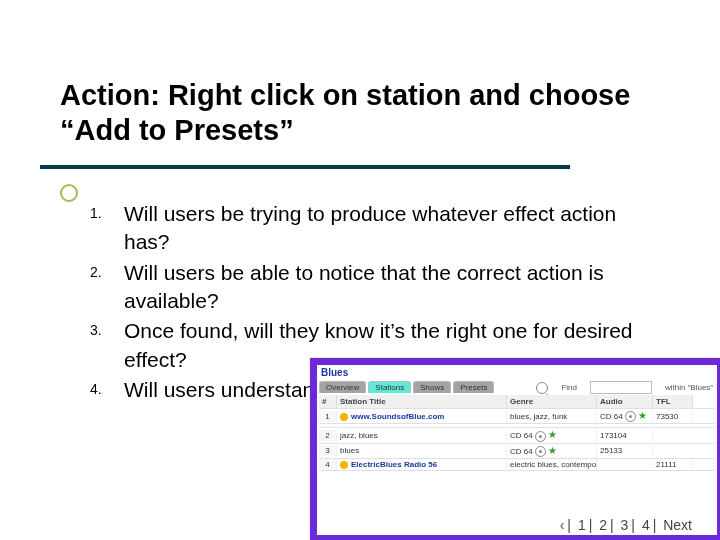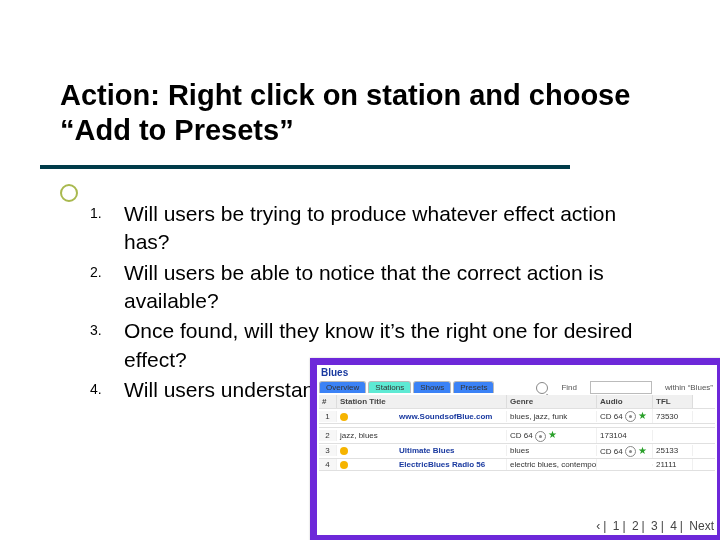--- a/index.html
+++ b/index.html
@@ -96,21 +96,21 @@
     position: absolute;
     left: 2px;
     top: 16px;
     display: flex;
     gap: 2px;
   }
   .app-tabs .tab {
     padding: 1px 6px;
     border: 1px solid #bbb;
     border-bottom: none;
-    background: #3b82f6;
+    background: #a3a3a3;
     border-radius: 3px 3px 0 0;
   }
   .app-tabs .tab.active { background: #5eead4; }
   .app-search {
     position: absolute;
     right: 4px;
     top: 16px;
     display: flex;
     align-items: center;
     gap: 13px;
@@ -156,36 +156,36 @@
     grid-template-columns: 18px auto;
   }
   .app-table .desc > div {
     padding: 1px 3px 2px 3px;
     color: #666;
     font-size: 7.5px;
     white-space: nowrap;
     overflow: hidden;
   }
   .app-table .rownum { text-align: center; background:#f7f7f7; }
-  .station-title { color: #1a3aa0; font-weight: bold; margin-left: 48px; }
+  .station-title { color: #1a3aa0; font-weight: bold; }
   .fav {
     display:inline-block; width:8px; height:8px; background:#f6b400; border-radius:50%;
     vertical-align: middle; margin-right: 3px;
   }
   .cd {
     display:inline-block; width:9px; height:9px; border:1px solid #888; border-radius:50%;
     position:relative; vertical-align:middle; margin-left:2px;
   }
   .cd::after{content:"";position:absolute;left:3px;top:3px;width:3px;height:3px;background:#888;border-radius:50%;}
   .star { color:#2aa02a; font-size:10px; }
   .app-footer {
     position: absolute;
-    right: 0;
+    right: 22px;
     bottom: 2px;
-    font-size: 12px;
+    font-size: 14px;
     color: #444;
   }
   .app-footer span { margin: 0 3px; cursor: default; }
 </style>
 </head>
 <body>
 
 <div class="slide">
 
   <div class="title">Action: Right click on station and choose “Add to Presets”</div>
@@ -251,21 +251,20 @@
 
       <div class="datarow">
         <div class="rownum">2</div>
         <div>jazz, blues</div>
         <div><span>CD 64</span><span class="cd"></span> <span class="star">★</span></div>
         <div>173104</div>
       </div>
 
       <div class="datarow">
         <div class="rownum">3</div>
-        <div><span class="fav"></span><span class="station-title">Ultimate Blues</span></div>
         <div>blues</div>
         <div><span>CD 64</span><span class="cd"></span> <span class="star">★</span></div>
         <div>25133</div>
       </div>
 
       <div class="datarow">
         <div class="rownum">4</div>
         <div><span class="fav"></span><span class="station-title">ElectricBlues Radio 56</span></div>
         <div>electric blues, contempo</div>
         <div></div>

